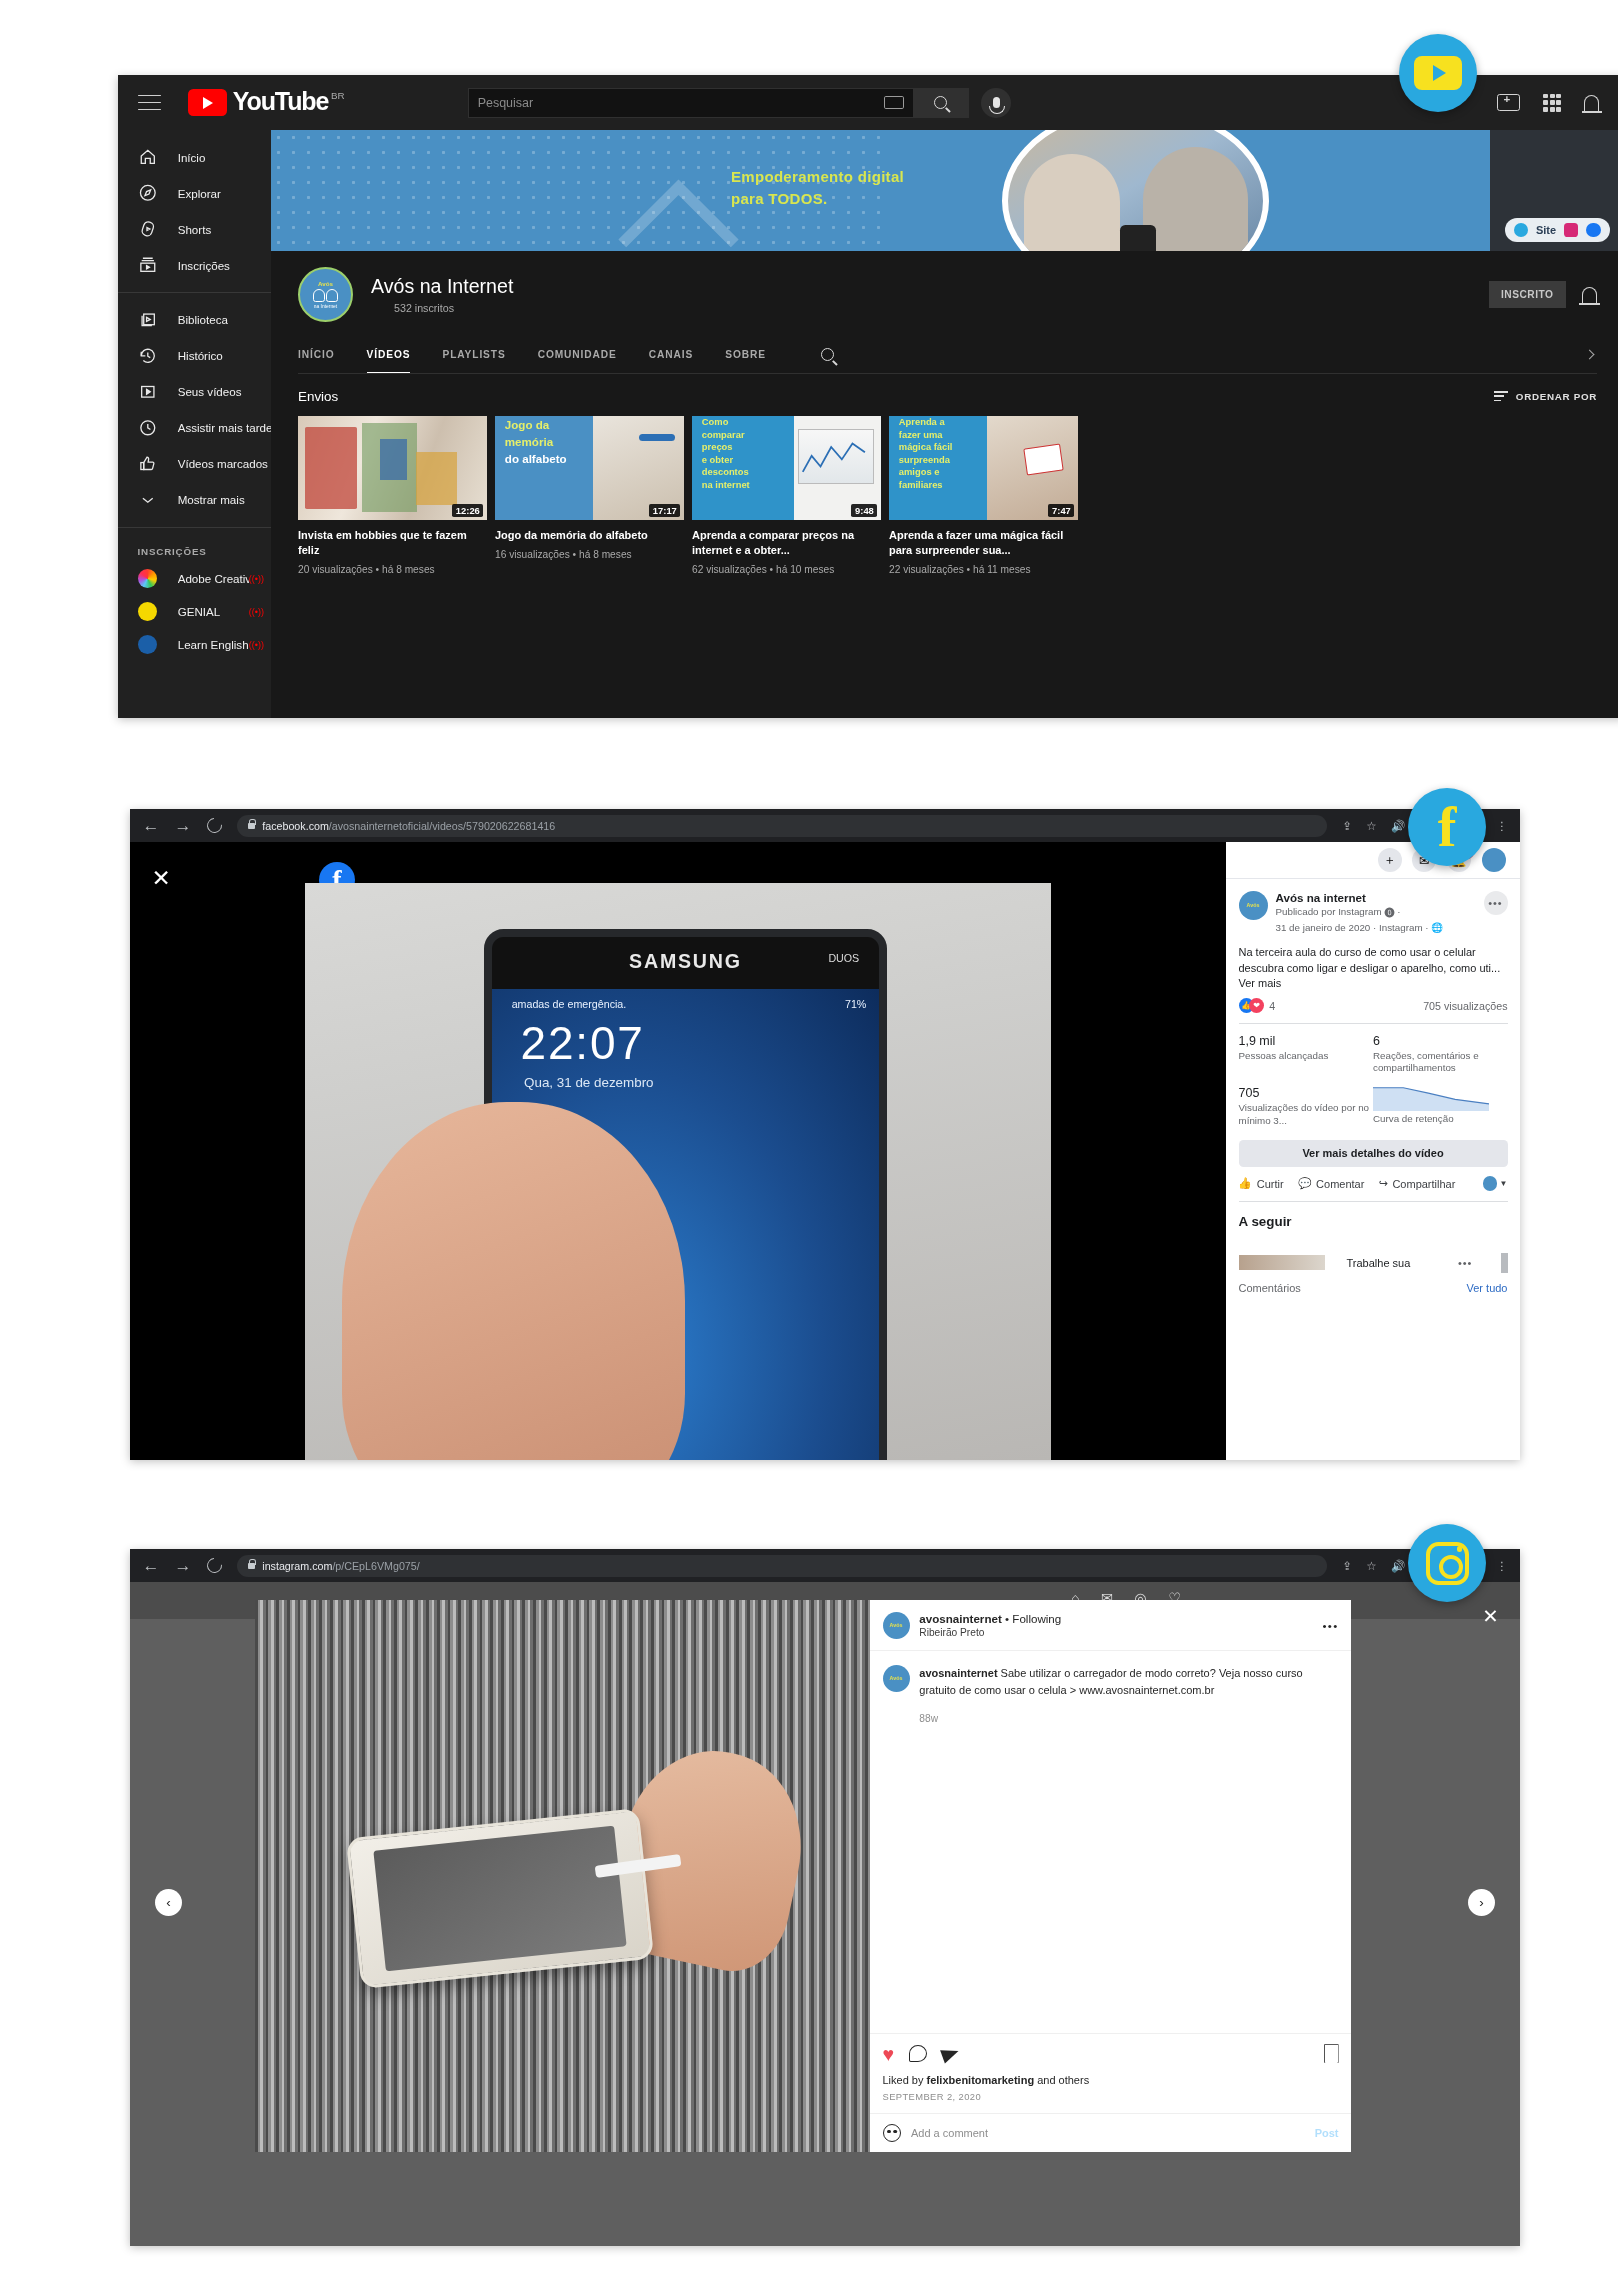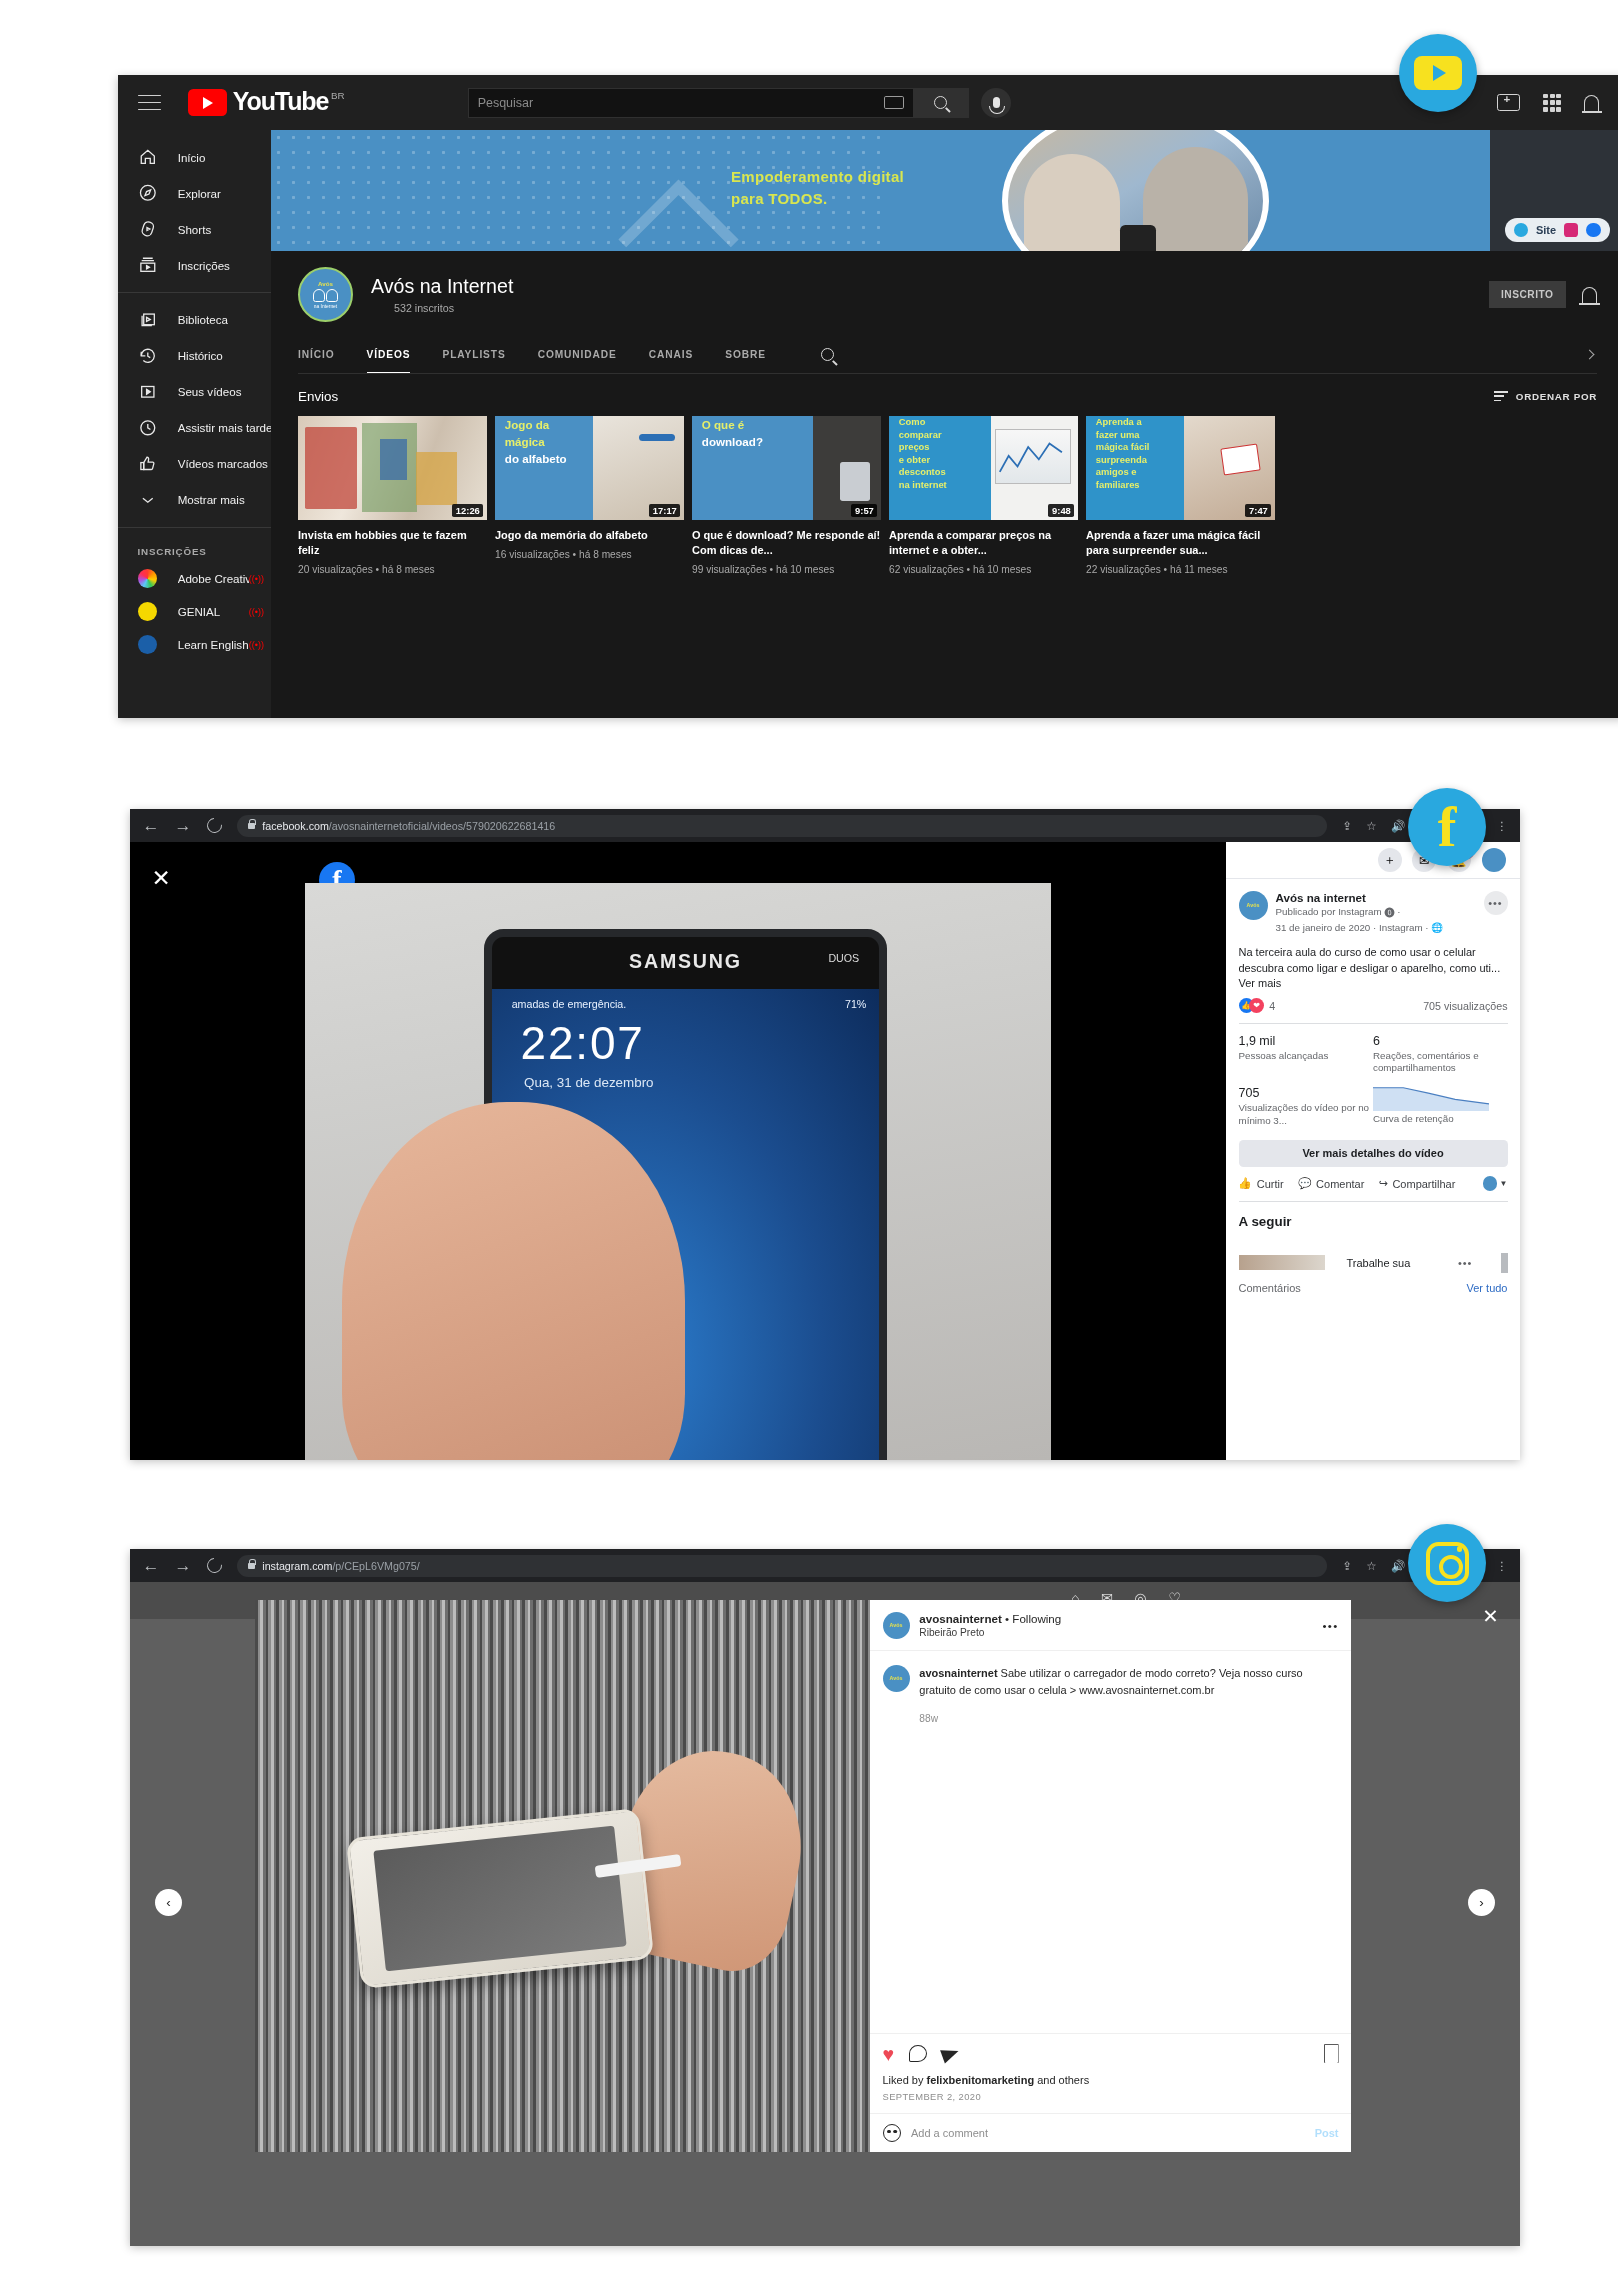--- a/index.html
+++ b/index.html
@@ -508,42 +508,29 @@
           <div class="vmeta">20 visualizações • há 8 meses</div>
         </div>
 
         <div class="vcard">
           <div class="vthumb" style="background:#4a90c4">
             <span style="position:absolute;right:0;top:0;width:48%;height:100%;
                          background:linear-gradient(160deg,#e9e4dc,#cbbfae)"></span>
             <span style="position:absolute;right:9px;top:18px;width:36px;height:7.1px;background:#2c6fb5;border-radius:3.6px"></span>
             <span class="thumb-text" style="color:#e6ef6a;width:52%">
               <span>Jogo da</span>
-              <span>mágica</span>
+              <span>memória</span>
               <span style="color:#fff">do alfabeto</span>
             </span>
             <span class="vdur">17:17</span>
           </div>
           <div class="vtitle">Jogo da memória do alfabeto</div>
           <div class="vmeta">16 visualizações • há 8 meses</div>
         </div>
 
-        <div class="vcard">
-          <div class="vthumb" style="background:#4a90c4">
-            <span style="position:absolute;right:0;top:0;width:36%;height:100%;background:#3d3c3a"></span>
-            <span style="position:absolute;right:10.7px;top:46px;width:30px;height:39px;background:#c9cdd2;border-radius:2.7px"></span>
-            <span class="thumb-text" style="width:66%">
-              <span style="color:#e6ef6a">O que é</span>
-              <span style="color:#fff">download?</span>
-            </span>
-            <span class="vdur">9:57</span>
-          </div>
-          <div class="vtitle">O que é download? Me responde aí! Com dicas de...</div>
-          <div class="vmeta">99 visualizações • há 10 meses</div>
-        </div>
 
         <div class="vcard">
           <div class="vthumb" style="background:#2f93c9">
             <span style="position:absolute;right:0;top:0;width:46%;height:100%;background:#f2f2f0"></span>
             <span style="position:absolute;right:7.1px;top:12.5px;width:76px;height:55px;
                          background:linear-gradient(180deg,#f7f7f7,#e2e7ea);border:0.9px solid #bbb"></span>
             <svg viewBox="0 0 80 50" style="position:absolute;right:9px;top:19.6px;width:71px;height:45px">
               <polyline points="2,40 12,22 22,34 34,12 46,26 58,8 72,18" fill="none" stroke="#2c6fb5" stroke-width="2"></polyline>
             </svg>
             <span class="thumb-text" style="width:56%;color:#e6ef6a;font-size:9.4px;line-height:12.5px">

